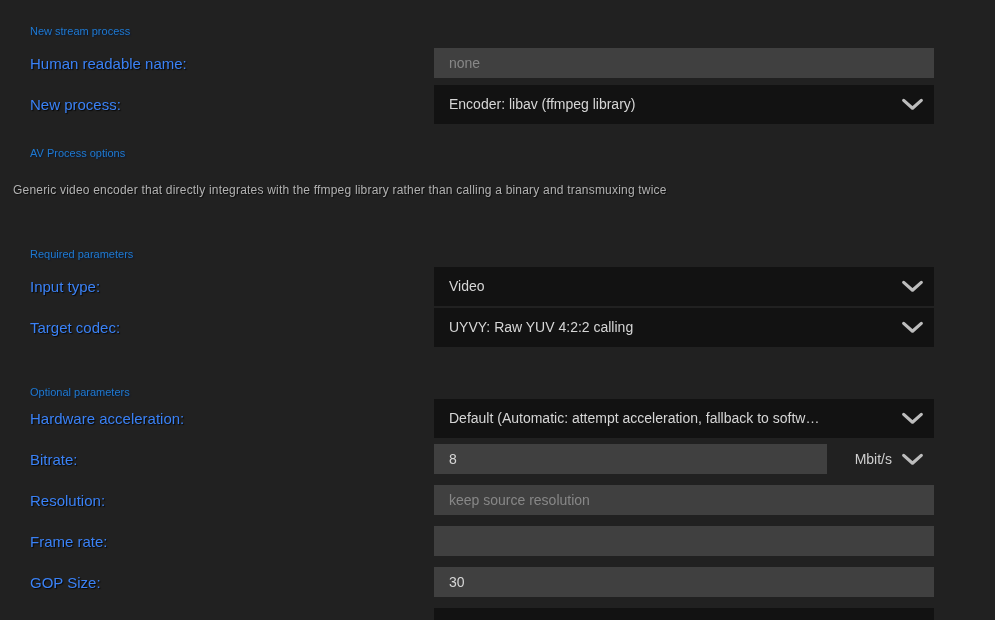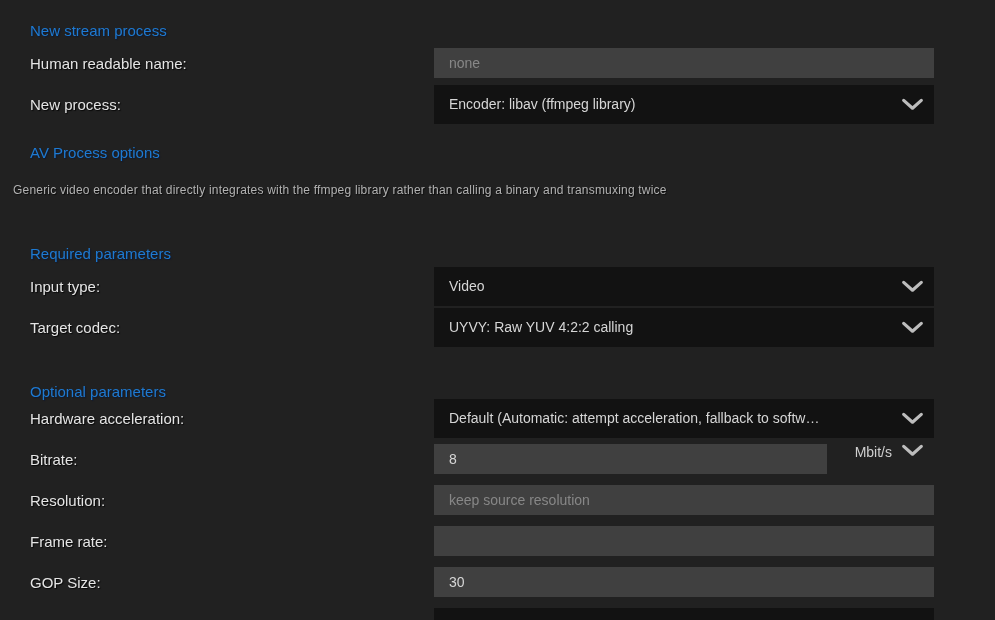--- a/index.html
+++ b/index.html
@@ -9,21 +9,21 @@
     background: #212121;
     font-family: "Liberation Sans", sans-serif;
   }
   .page {
     width: 995px; height: 620px;
     padding-left: 30px;
     overflow: hidden;
     position: relative;
   }
   .section-title {
-    font-size: 15px;
+    font-size: 11px;
     line-height: 18px;
     font-weight: 400;
     color: #1e7ad2;
     text-shadow: 1px 1px 1px rgba(0, 20, 60, 0.55);
   }
   .st-1 { margin-top: 22px; margin-bottom: 8px; }
   .st-2 { margin-top: 25px; }
   .st-3 { margin-top: 47px; margin-bottom: 8px; }
   .st-4 { margin-top: 41px; margin-bottom: 2px; }
   .description {
@@ -40,21 +40,21 @@
   .form-row {
     display: flex;
     align-items: center;
     height: 30px;
     margin-bottom: 11px;
   }
   .form-row:last-child { margin-bottom: 0; }
   .field-label {
     flex: 0 0 404px;
     font-size: 15px;
-    color: #e5e5e5;
+    color: #3b82f6;
     text-shadow: 1px 1px 1px rgba(0,0,0,0.8);
     white-space: nowrap;
   }
   .field-area {
     flex: 0 0 500px;
     display: flex;
     align-items: center;
     height: 30px;
   }
   .text-input {
@@ -87,21 +87,21 @@
   }
   .chev { flex: 0 0 auto; display: block; }
   .bitrate-input { width: 393px; }
   .unit-select {
     width: 107px;
     height: 30px;
     background: transparent;
     color: #cfcfcf;
     font-size: 14px;
     display: flex;
-    align-items: flex-start;
+    align-items: center;
     justify-content: flex-end;
     gap: 9px;
     padding-right: 10px;
     cursor: pointer;
   }
   .partial-row {
     margin-top: 9px;
     margin-left: 404px;
     width: 500px;
     height: 30px;

